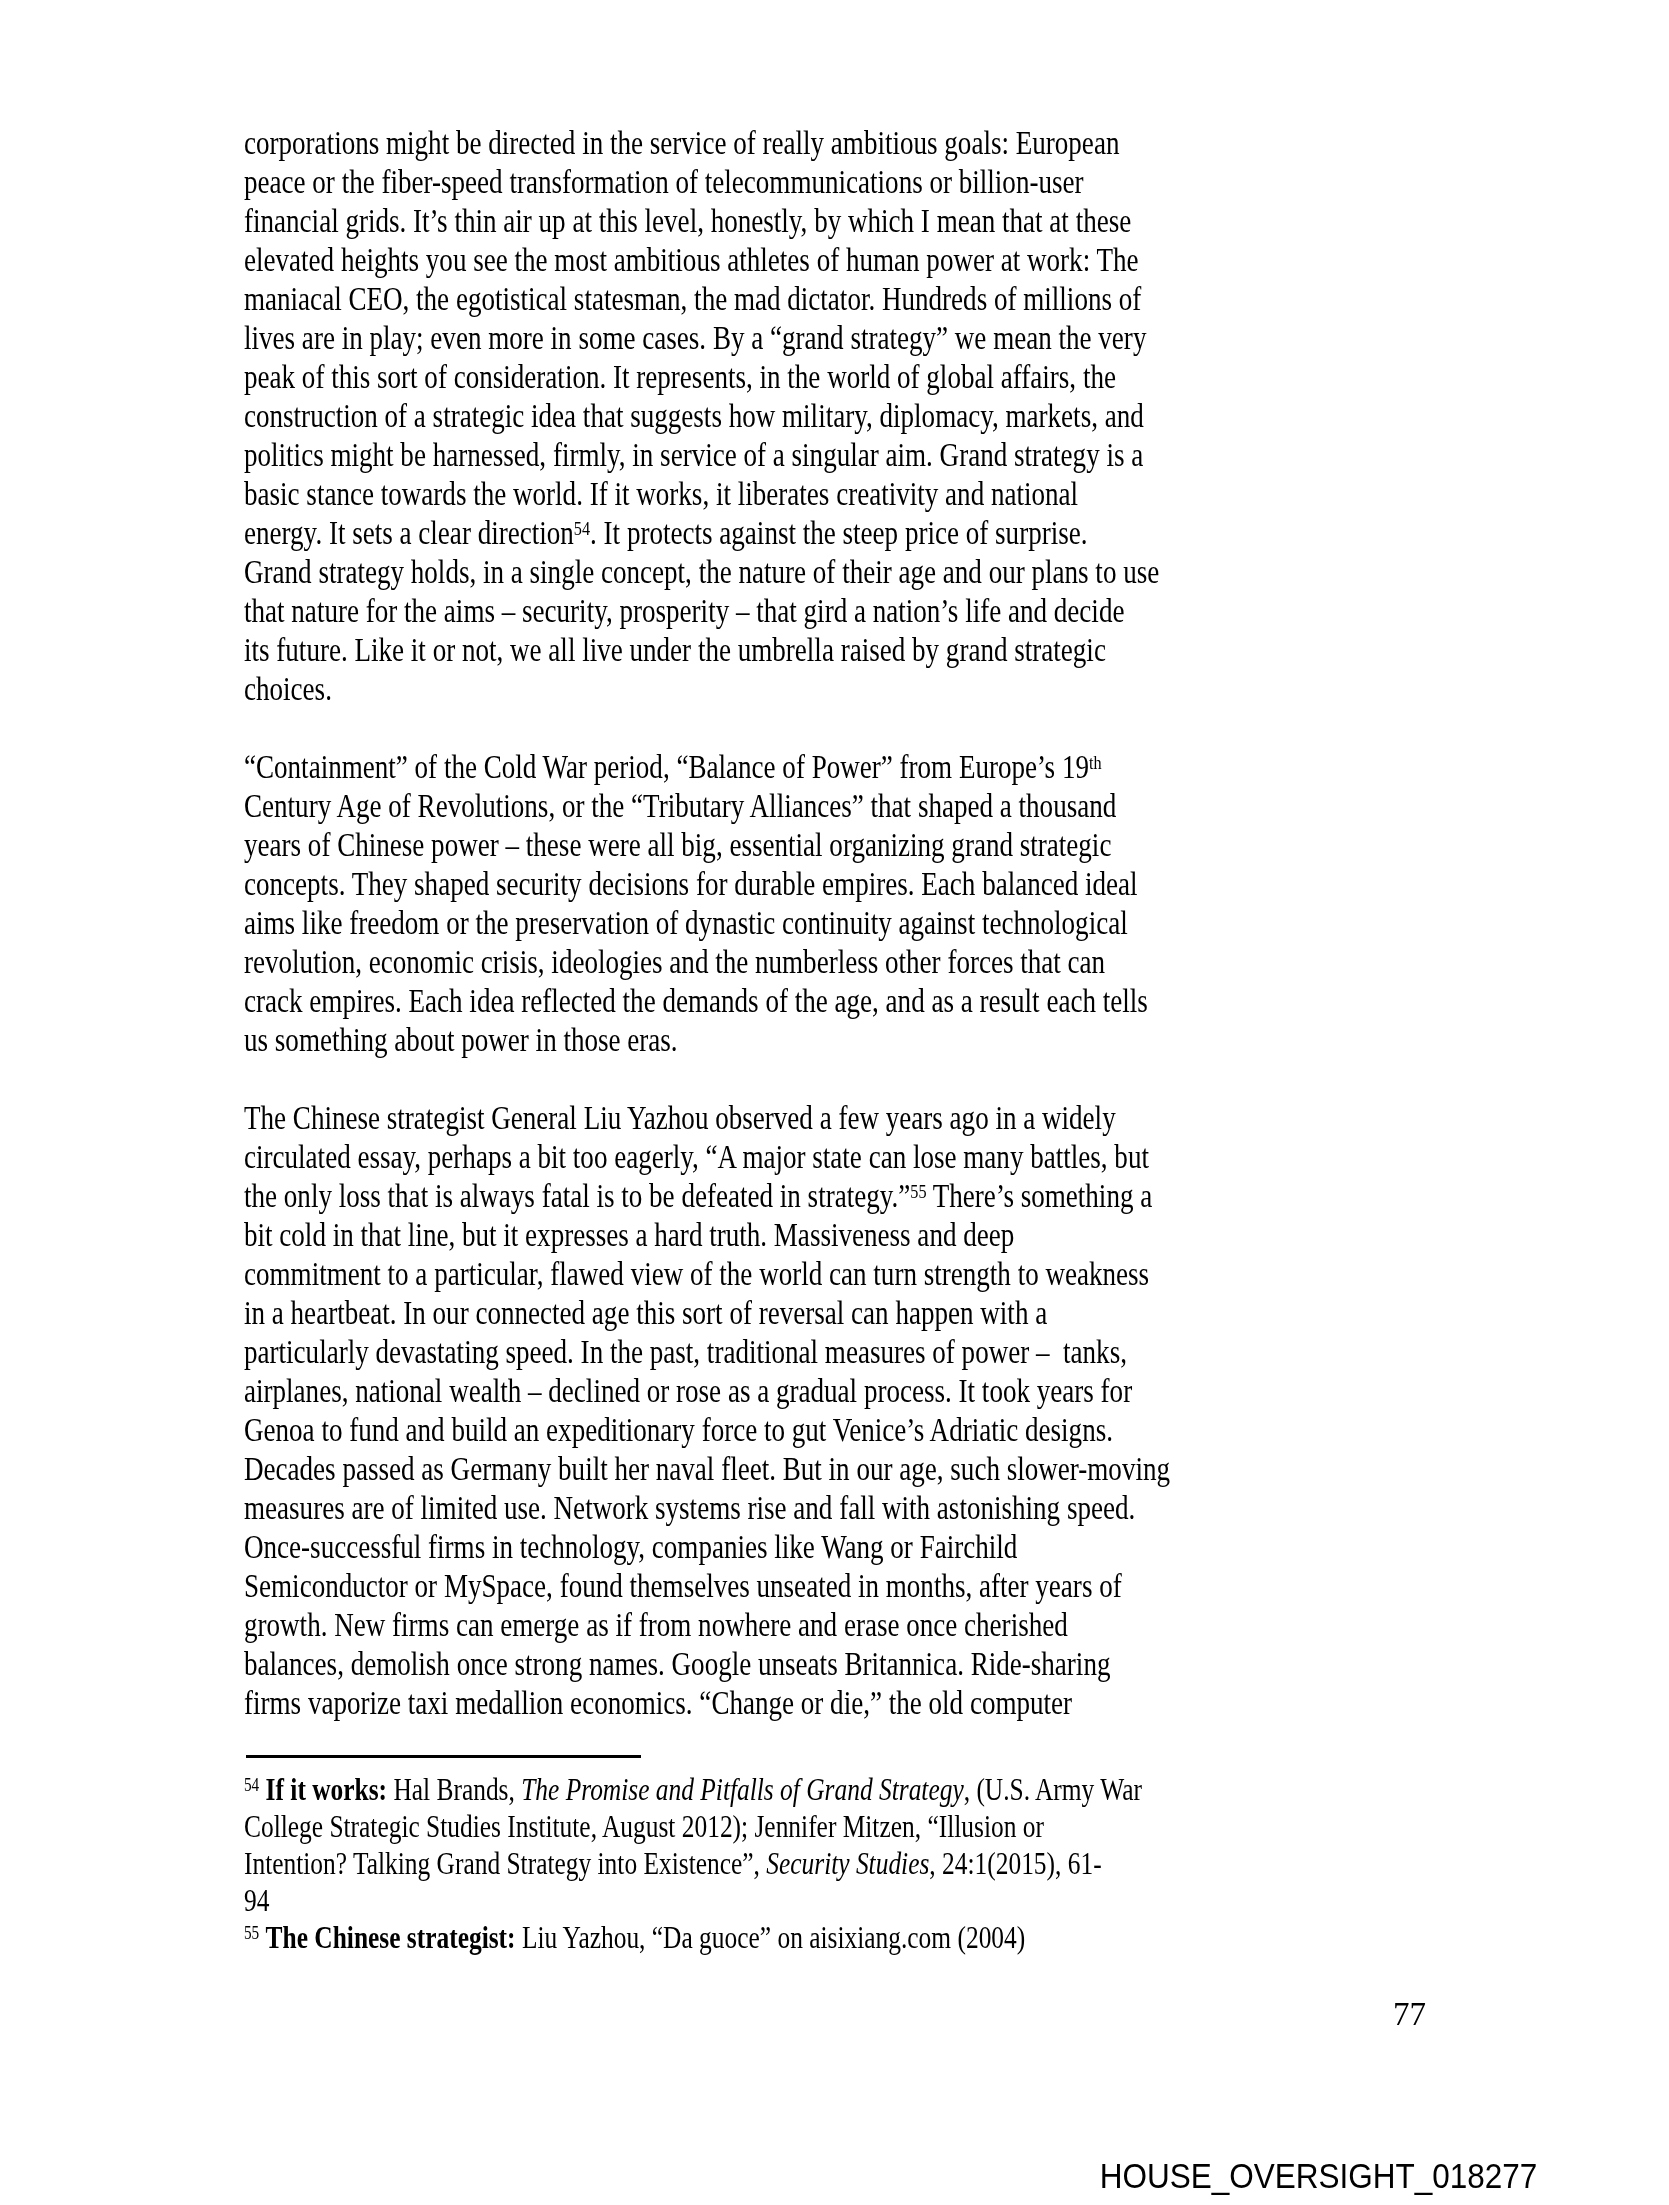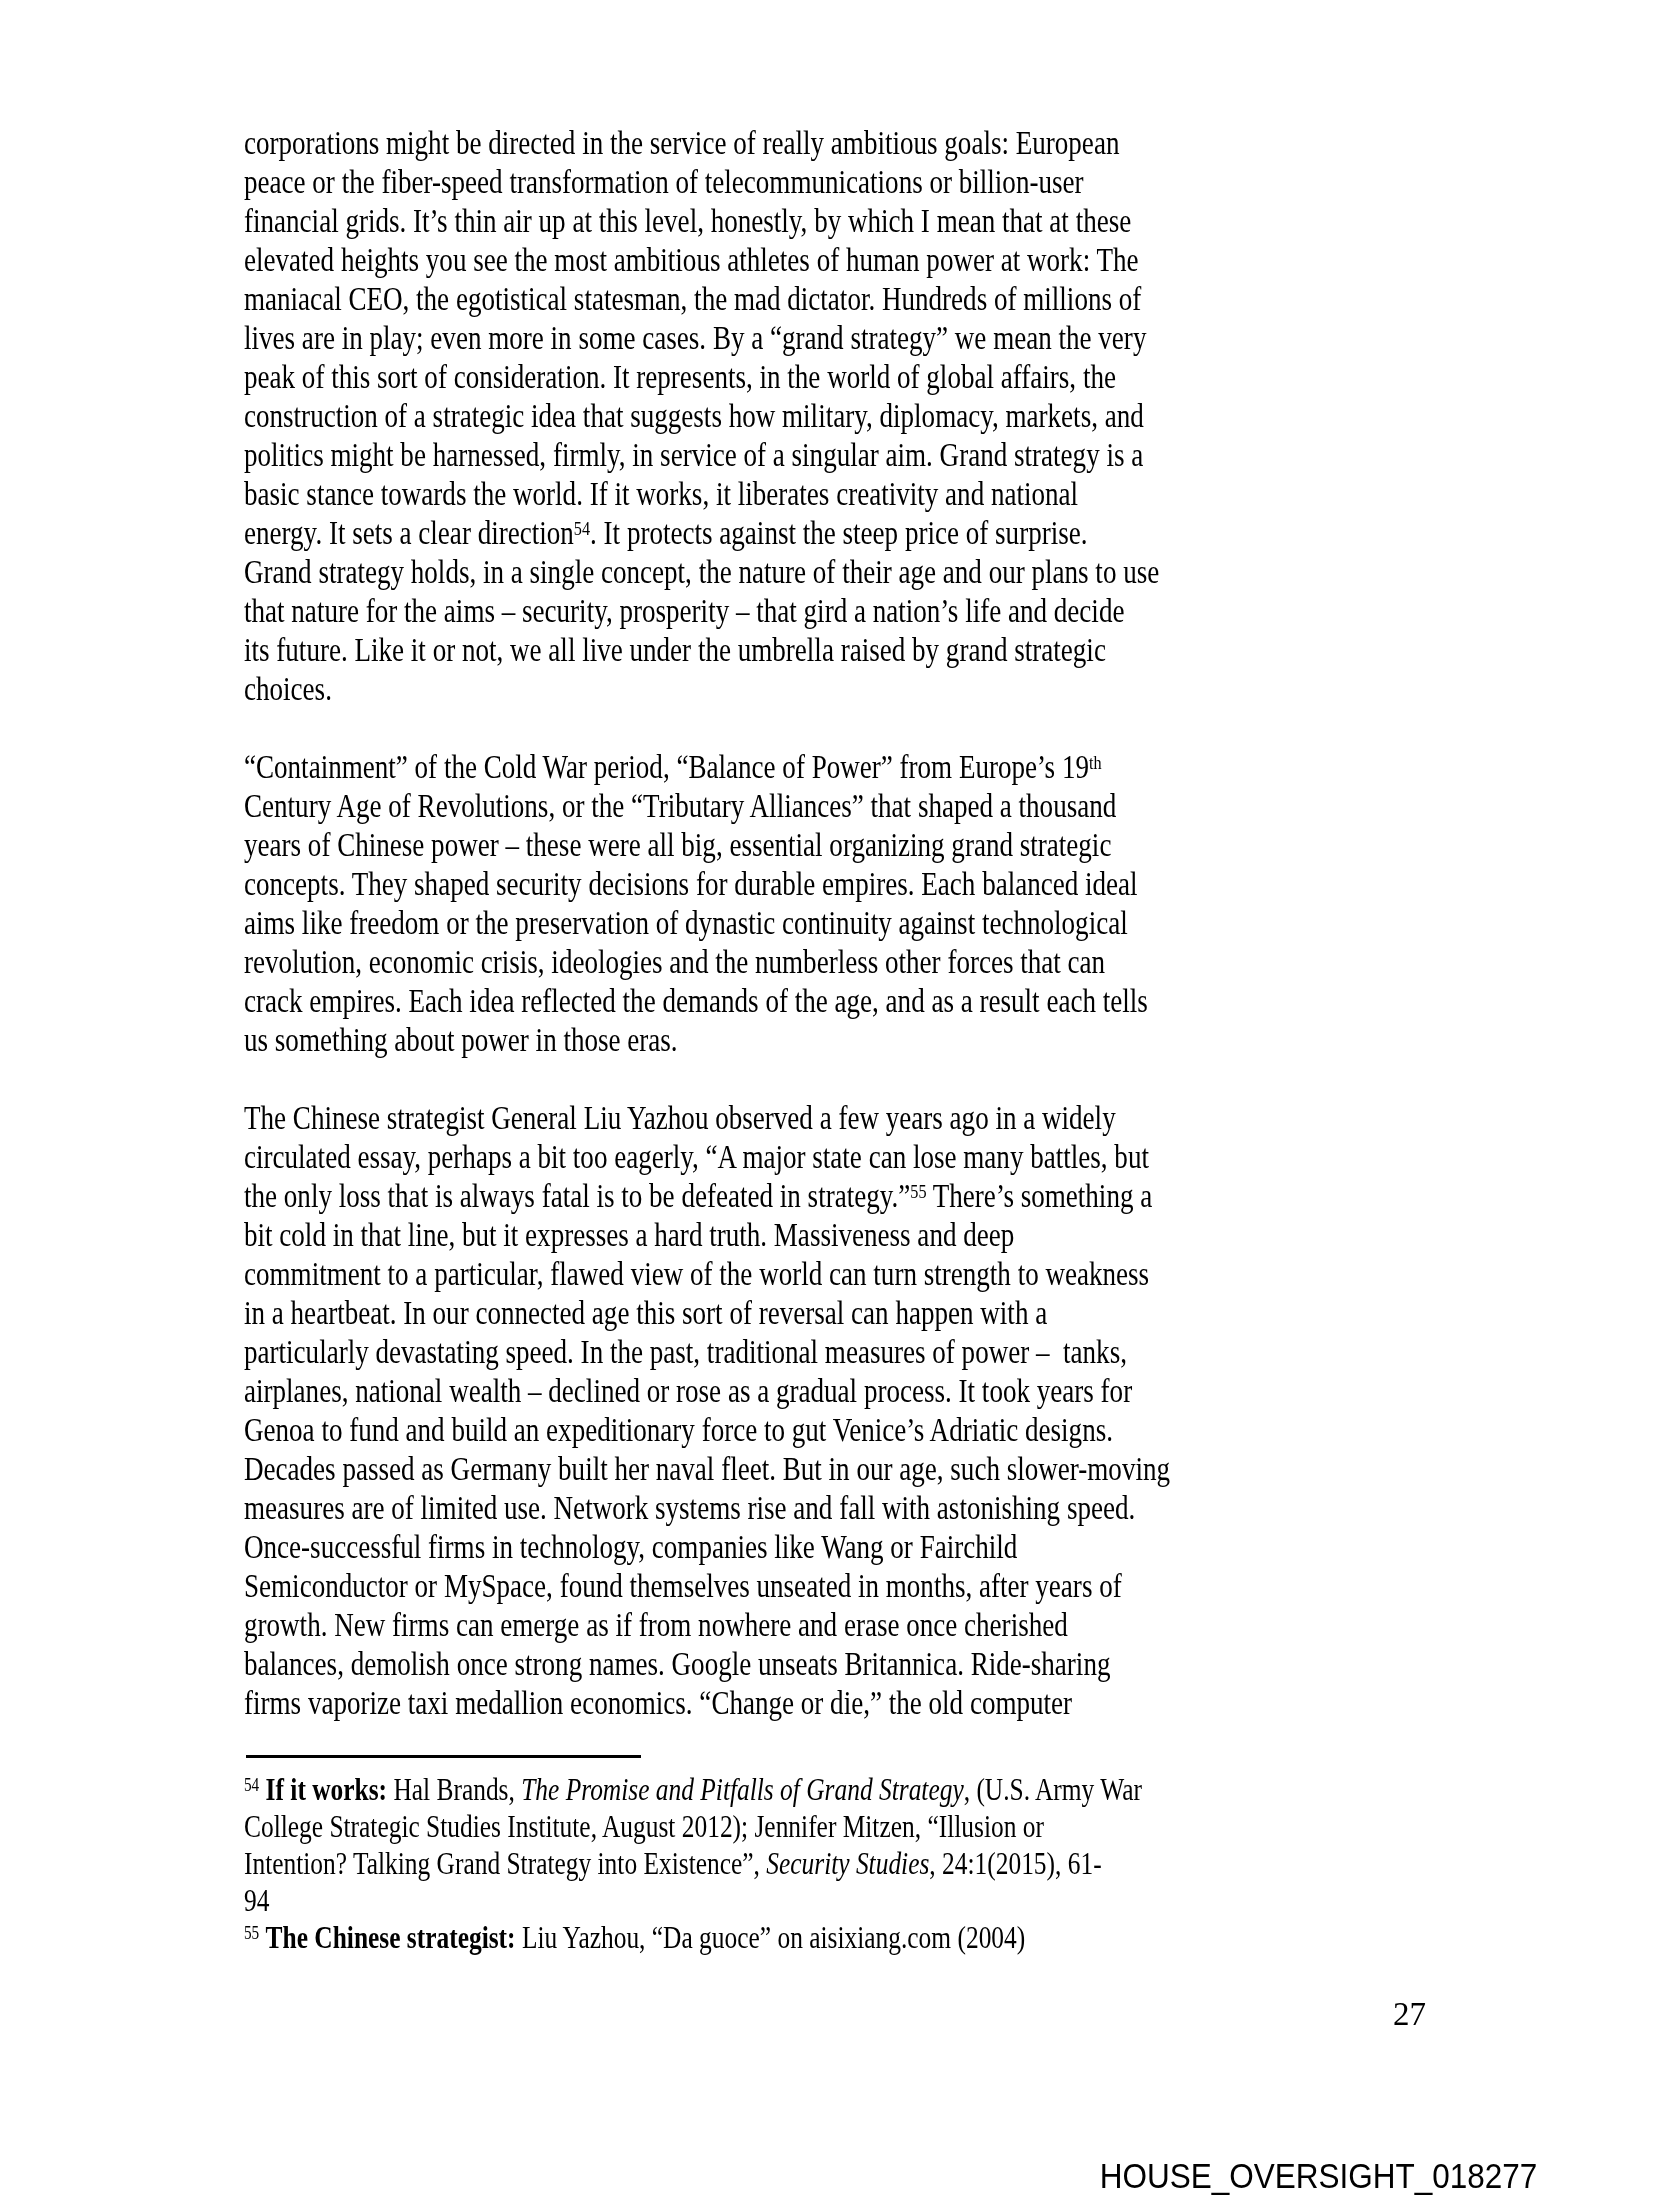--- a/index.html
+++ b/index.html
@@ -94,18 +94,18 @@
   <div class="fn-rule"></div>
 
   <div class="footnotes">
       <div class="line"><sup>54</sup><span> </span><b>If it works:</b><span> Hal Brands, </span><i>The Promise and Pitfalls of Grand Strategy</i><span>, (U.S. Army War</span></div>
       <div class="line"><span>College Strategic Studies Institute, August 2012); Jennifer Mitzen, “Illusion or</span></div>
       <div class="line"><span>Intention? Talking Grand Strategy into Existence”, </span><i>Security Studies</i><span>, 24:1(2015), 61-</span></div>
       <div class="line"><span>94</span></div>
       <div class="line"><sup>55</sup><span> </span><b>The Chinese strategist:</b><span> Liu Yazhou, “Da guoce” on aisixiang.com (2004)</span></div>
     </div>
 
-  <div class="page-number">27</div>
+  <div class="page-number">77</div>
 
   <div class="bates">HOUSE_OVERSIGHT_018277</div>
 
 </div>
 
 
 </body></html>

